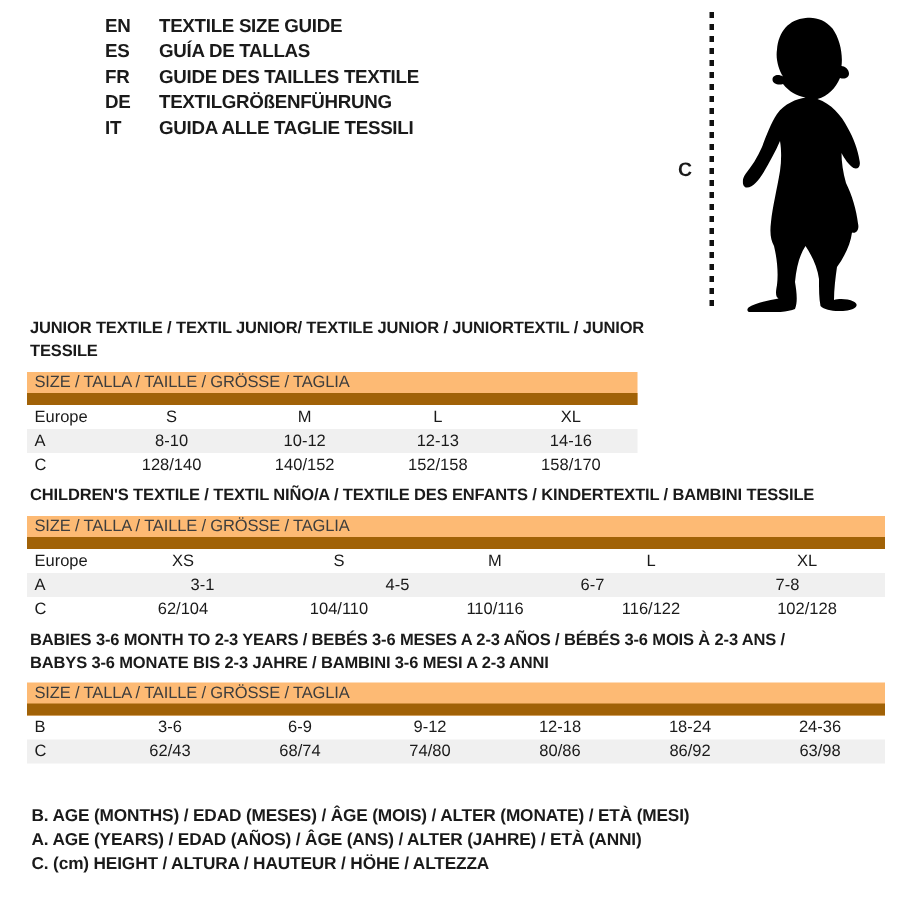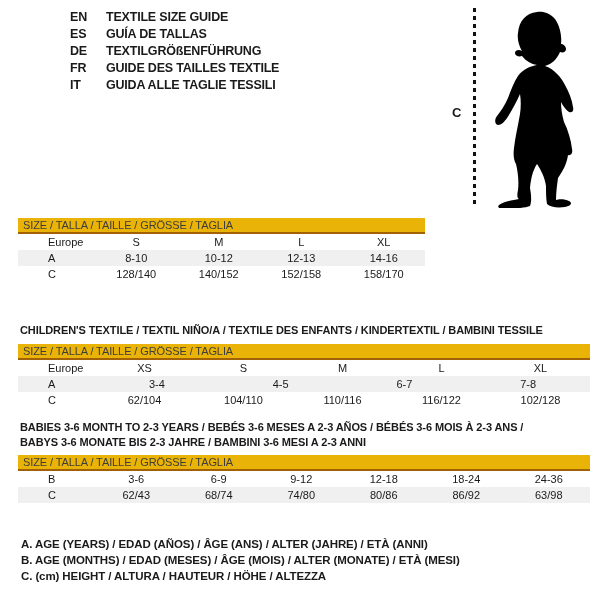--- a/index.html
+++ b/index.html
@@ -14,25 +14,25 @@
   
   .figure{position:absolute;left:440px;top:0;width:160px;height:215px;}
   .dash-line{position:absolute;left:33px;top:8px;width:3px;height:198px;
     background:repeating-linear-gradient(to bottom,#111 0 4px,transparent 4px 8px);}
   .c-label{position:absolute;left:12px;top:105px;font-size:13px;font-weight:bold;}
   .baby-svg{position:absolute;left:55px;top:8px;}
   
   .section{position:absolute;left:18px;}
   .sec-title{font-size:11px;font-weight:bold;letter-spacing:-0.1px;white-space:pre-line;line-height:15px;margin-left:2px;}
   .tbl{margin-top:6px;}
-  .size-bar{background:#eab308;color:#3d3d3d;font-size:11px;height:14px;line-height:14px;
-    padding-left:5px;border-bottom:2px solid #a16207;letter-spacing:-0.1px;}
+  .size-bar{background:#fdba74;color:#3d3d3d;font-size:11px;height:14px;line-height:14px;
+    padding-left:5px;border-bottom:8px solid #a16207;letter-spacing:-0.1px;}
   .trow{display:flex;height:16px;line-height:16px;font-size:11px;}
   .trow.shaded{background:#f0f0f0;}
-  .tlabel{width:52px;padding-left:5px;box-sizing:border-box;margin-left:25px;}
+  .tlabel{width:52px;padding-left:5px;box-sizing:border-box;}
   .tcell{flex:1;text-align:center;}
   .sec1{top:212px;width:420px;} .sec1 .tbl{width:407px;}
   .sec2{top:323px;width:575px;} .sec2 .tbl{width:572px;}
   .sec3{top:420px;width:575px;} .sec3 .tbl{width:572px;margin-top:5px;}
   
   .legend{position:absolute;left:21px;top:536px;}
   .legend-line{font-size:11.5px;font-weight:bold;height:16px;line-height:16px;letter-spacing:-0.1px;}
 </style>
 </head>
 <body>
@@ -40,42 +40,43 @@
 <div class="lang-list" id="lang-list">
     <div class="lang-row">
       <span class="lang-code">EN</span>
       <span>TEXTILE SIZE GUIDE</span>
     </div>
     <div class="lang-row">
       <span class="lang-code">ES</span>
       <span>GUÍA DE TALLAS</span>
     </div>
     <div class="lang-row">
+      <span class="lang-code">FR</span>
+      <span>GUIDE DES TAILLES TEXTILE</span>
+    </div>
+    <div class="lang-row">
       <span class="lang-code">DE</span>
       <span>TEXTILGRÖßENFÜHRUNG</span>
-    </div>
-    <div class="lang-row">
-      <span class="lang-code">FR</span>
-      <span>GUIDE DES TAILLES TEXTILE</span>
     </div>
     <div class="lang-row">
       <span class="lang-code">IT</span>
       <span>GUIDA ALLE TAGLIE TESSILI</span>
     </div>
   </div>
 
 <div class="figure">
   <div class="dash-line"></div>
   <div class="c-label">C</div>
   <svg class="baby-svg" width="90" height="200" viewBox="0 0 90 200">
     <path fill="#000000" d="M42 4 C31 5 24 13 23 25 C22 31 24 38 27 43 C24 41 20 42 20 45 C20 48 24 49 27 48 C31 53 36 56 42 57 C36 58 28 61 23 68 C19 74 16 82 13 90 C10 97 6 103 2 108 C-1 112 0 117 3 117 C7 117 11 112 14 107 C18 100 22 93 25 86 C26 92 26 99 25 106 C23 118 20 130 19 140 C18 148 19 152 21 156 C23 164 24 174 23 182 C22 187 22 190 24 191 C18 192 8 194 4 197 C2 199 4 201 9 201 C17 201 30 200 35 198 C37 193 36 186 35 180 C36 170 38 162 42 156 C46 162 50 170 51 178 C51 185 51 191 52 196 C55 199 62 200 70 199 C76 198 78 195 74 193 C70 191 64 191 61 192 C61 185 62 177 63 170 C68 163 72 155 73 147 C76 148 78 145 77 141 C76 132 73 122 69 114 C67 107 66 100 66 94 C68 98 71 102 74 104 C77 105 79 103 78 99 C77 92 74 84 70 77 C66 69 59 61 50 58 C57 56 62 51 65 44 C68 45 71 44 71 41 C71 38 68 36 66 36 C67 28 65 18 60 11 C55 5 48 3 42 4 Z"></path>
   </svg>
 </div>
 
 <div class="section sec1">
+  <div class="sec-title">JUNIOR TEXTILE / TEXTIL JUNIOR/ TEXTILE JUNIOR / JUNIORTEXTIL / JUNIOR TESSILE</div>
   <div class="tbl">
     <div class="size-bar">SIZE / TALLA / TAILLE / GRÖSSE / TAGLIA</div>
     <div>
         <div class="trow">
           <div class="tlabel">Europe</div>
           <div class="tcell">S</div>
           <div class="tcell">M</div>
           <div class="tcell">L</div>
           <div class="tcell">XL</div>
         </div>
@@ -105,21 +106,21 @@
         <div class="trow">
           <div class="tlabel">Europe</div>
           <div class="tcell">XS</div>
           <div class="tcell">S</div>
           <div class="tcell">M</div>
           <div class="tcell">L</div>
           <div class="tcell">XL</div>
         </div>
         <div class="trow shaded">
           <div class="tlabel">A</div>
-          <div class="tcell">3-4</div>
+          <div class="tcell">3-1</div>
           <div class="tcell">4-5</div>
           <div class="tcell">6-7</div>
           <div class="tcell">7-8</div>
         </div>
         <div class="trow">
           <div class="tlabel">C</div>
           <div class="tcell">62/104</div>
           <div class="tcell">104/110</div>
           <div class="tcell">110/116</div>
           <div class="tcell">116/122</div>
@@ -151,16 +152,16 @@
           <div class="tcell">74/80</div>
           <div class="tcell">80/86</div>
           <div class="tcell">86/92</div>
           <div class="tcell">63/98</div>
         </div>
       </div>
   </div>
 </div>
 
 <div class="legend" id="legend">
+    <div class="legend-line">B. AGE (MONTHS) / EDAD (MESES) / ÂGE (MOIS) / ALTER (MONATE) / ETÀ (MESI)</div>
     <div class="legend-line">A. AGE (YEARS) / EDAD (AÑOS) / ÂGE (ANS) / ALTER (JAHRE) / ETÀ (ANNI)</div>
-    <div class="legend-line">B. AGE (MONTHS) / EDAD (MESES) / ÂGE (MOIS) / ALTER (MONATE) / ETÀ (MESI)</div>
     <div class="legend-line">C. (cm) HEIGHT / ALTURA / HAUTEUR / HÖHE / ALTEZZA</div>
   </div>
 
 </body></html>

